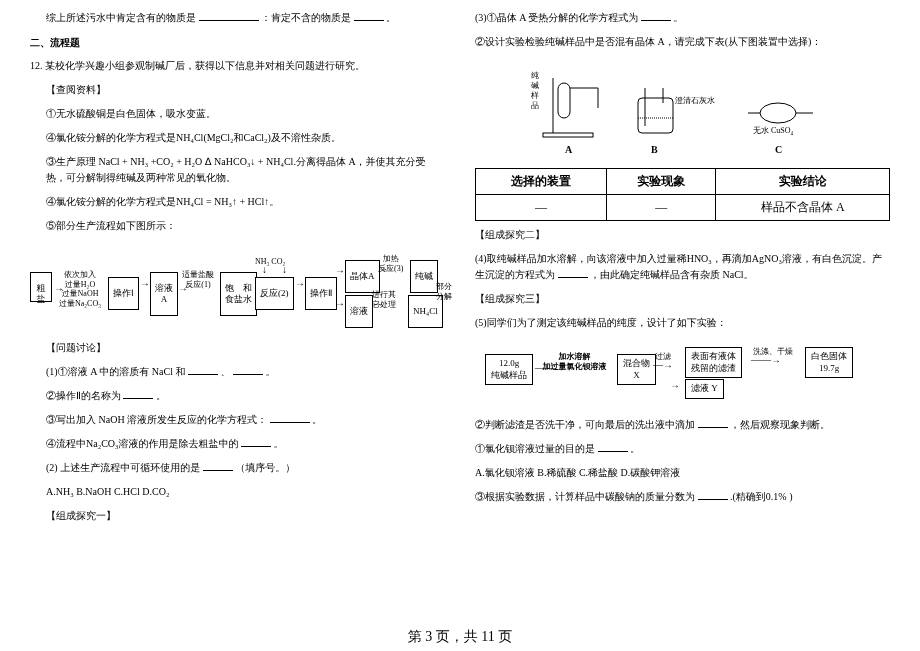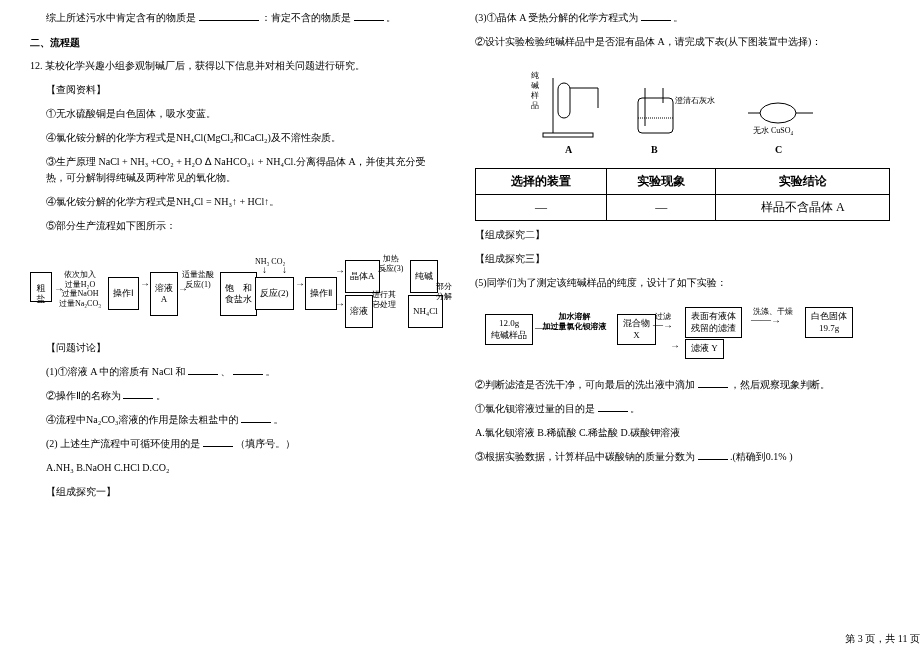--- a/index.html
+++ b/index.html
@@ -15,21 +15,21 @@
     .flowchart { border: none; margin: 8px 0; position: relative; height: 90px; }
     .flow-box { position: absolute; border: 1px solid #000; padding: 10px 4px; font-size: 9px; text-align: center; line-height: 1.2; background: #fff; }
     .flow-text { position: absolute; font-size: 8px; line-height: 1.2; text-align: center; }
     .arrow { position: absolute; font-size: 10px; }
     .apparatus { text-align: center; margin: 8px 0; }
     .apparatus svg { display: inline-block; }
     table.data-table { border-collapse: collapse; width: 100%; margin: 6px 0; }
     table.data-table td, table.data-table th { border: 1px solid #000; padding: 4px 6px; font-size: 12px; text-align: center; }
     .flow2 { position: relative; height: 70px; margin: 8px 0; }
     .flow2-box { position: absolute; border: 1px solid #000; padding: 3px 5px; font-size: 9px; text-align: center; line-height: 1.3; }
-    .footer { position: absolute; bottom: 5px; left: 0; right: 0; text-align: right; font-size: 10px; }
+    .footer { position: absolute; bottom: 5px; left: 0; right: 0; text-align: center; font-size: 14px; }
   </style>
 </head>
 <body>
 
 <div class="page">
 
   <div class="col">
     <div class="line indent">
       <span>综上所述污水中肯定含有的物质是</span>
       <span class="blank w60"></span>
@@ -100,20 +100,25 @@
       <span class="blank w30"></span>
       <span>。</span>
     </div>
 
     <div class="line indent">
       <span>②操作Ⅱ的名称为</span>
       <span class="blank w30"></span>
       <span>。</span>
     </div>
 
+    <div class="line indent">
+      <span>③写出加入 NaOH 溶液所发生反应的化学方程式：</span>
+      <span class="blank"></span>
+      <span>。</span>
+    </div>
 
     <div class="line indent">
       <span>④流程中Na₂CO₃溶液的作用是除去粗盐中的</span>
       <span class="blank w30"></span>
       <span>。</span>
     </div>
 
     <div class="line indent">
       <span>(2) 上述生产流程中可循环使用的是</span>
       <span class="blank w30"></span>
@@ -173,20 +178,25 @@
       <tr>
         <td>—</td>
         <td>—</td>
         <td>样品不含晶体 A</td>
       </tr>
     </tbody>
       </table>
 
     <div class="line">【组成探究二】</div>
 
+    <div class="line">
+      <span>(4)取纯碱样品加水溶解，向该溶液中加入过量稀HNO₃，再滴加AgNO₃溶液，有白色沉淀。产生沉淀的方程式为</span>
+      <span class="blank w30"></span>
+      <span>，由此确定纯碱样品含有杂质 NaCl。</span>
+    </div>
 
     <div class="line">【组成探究三】</div>
 
     <div class="line">(5)同学们为了测定该纯碱样品的纯度，设计了如下实验：</div>
 
     <div class="flow2">
       <div class="flow2-box" style="left:10px; top:15px;">
         <div>12.0g</div>
         <div>纯碱样品</div>
       </div>

